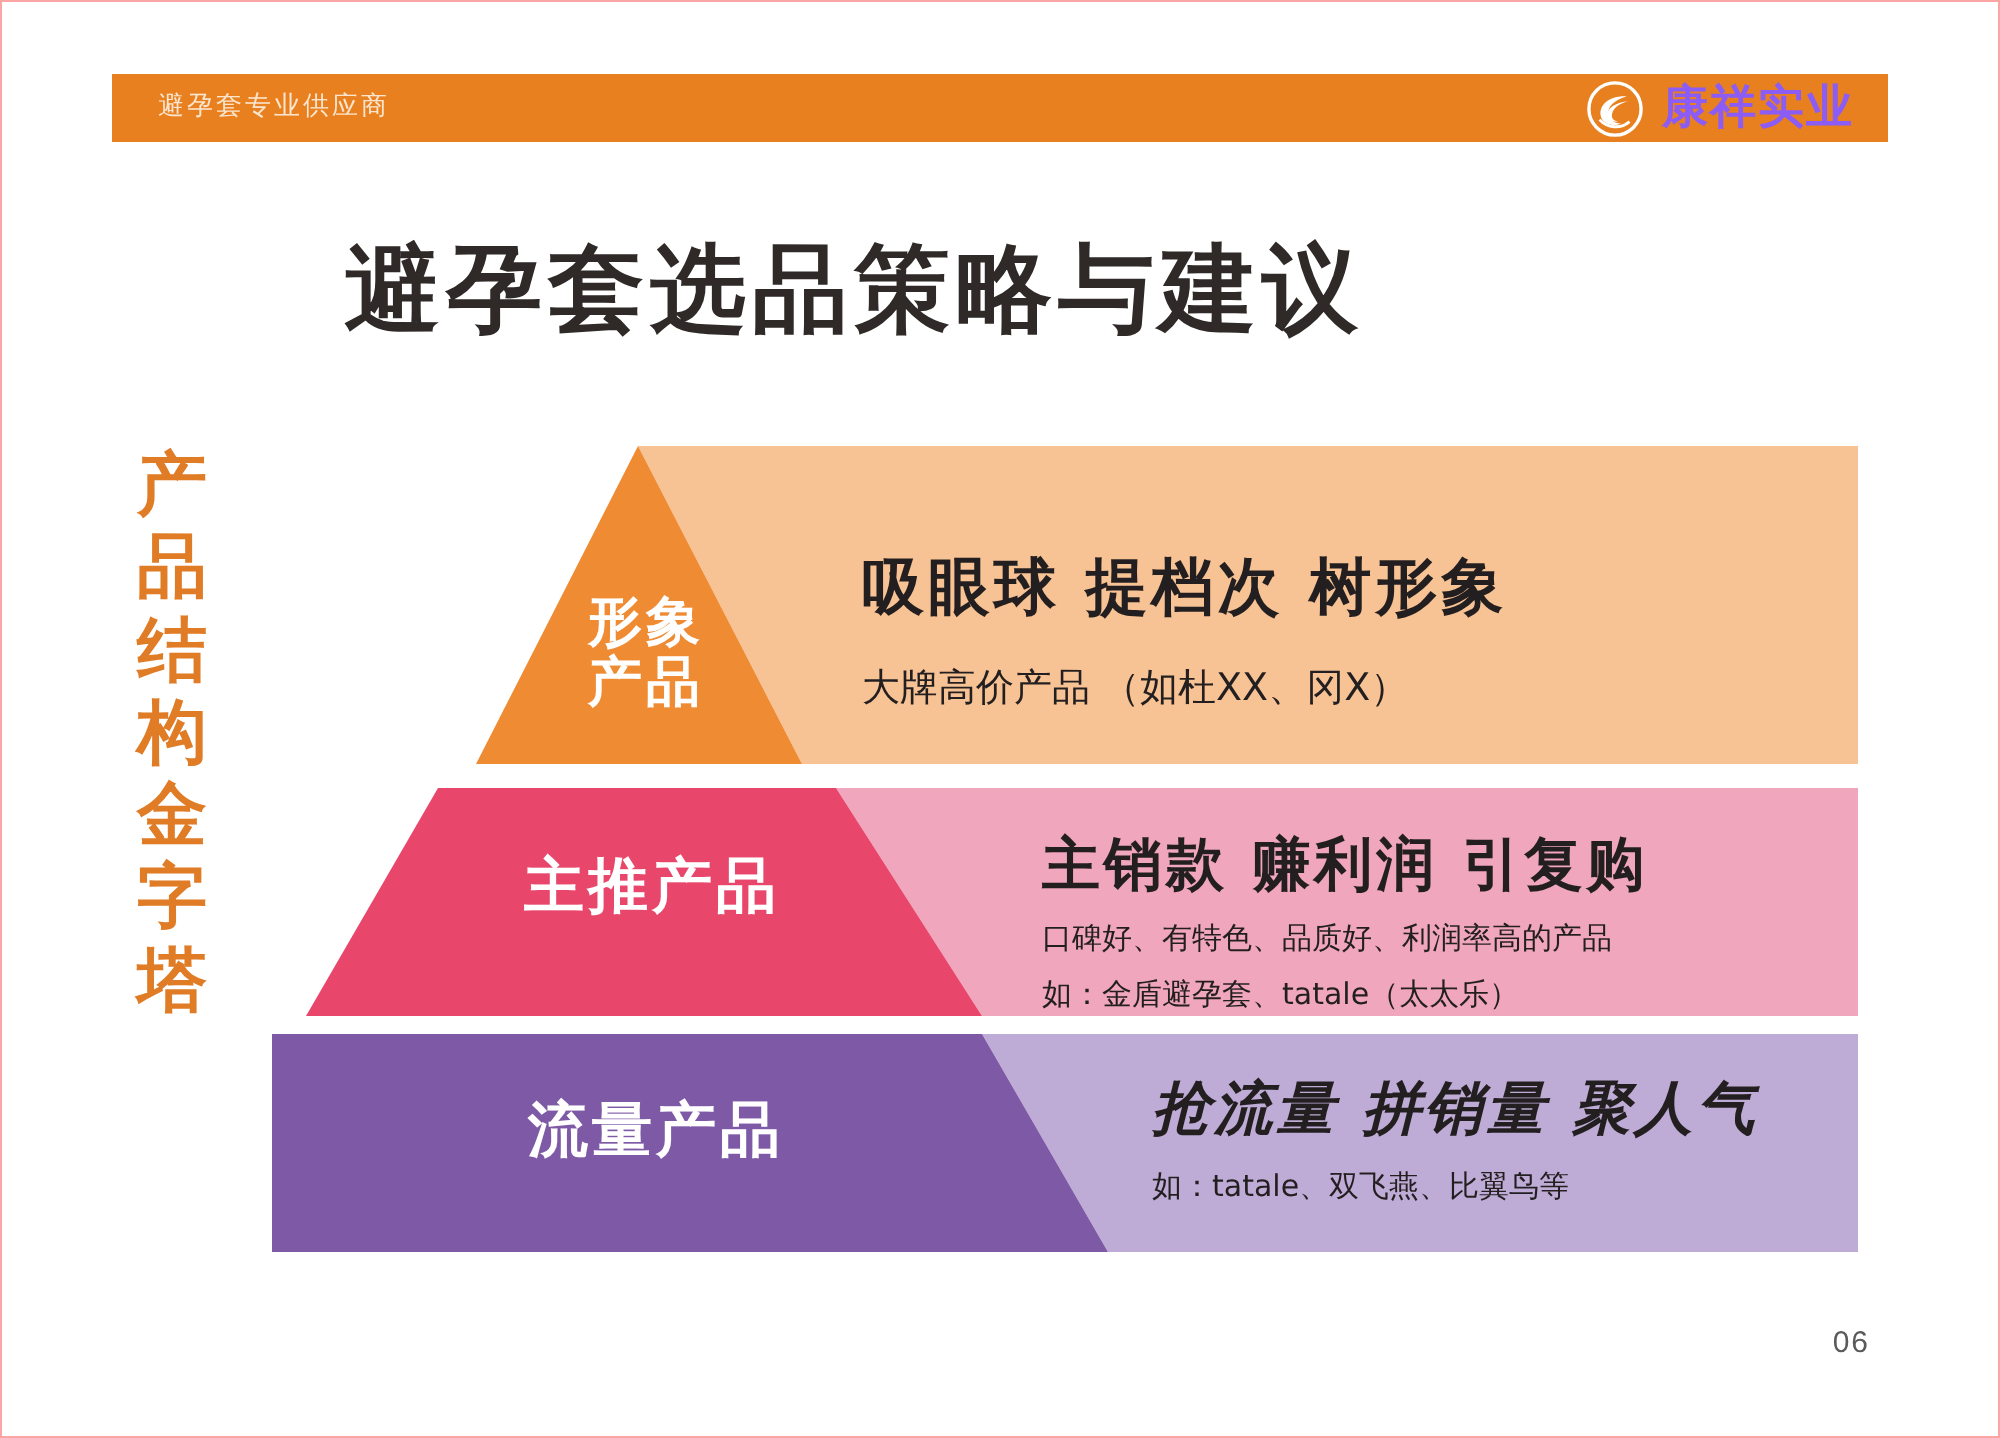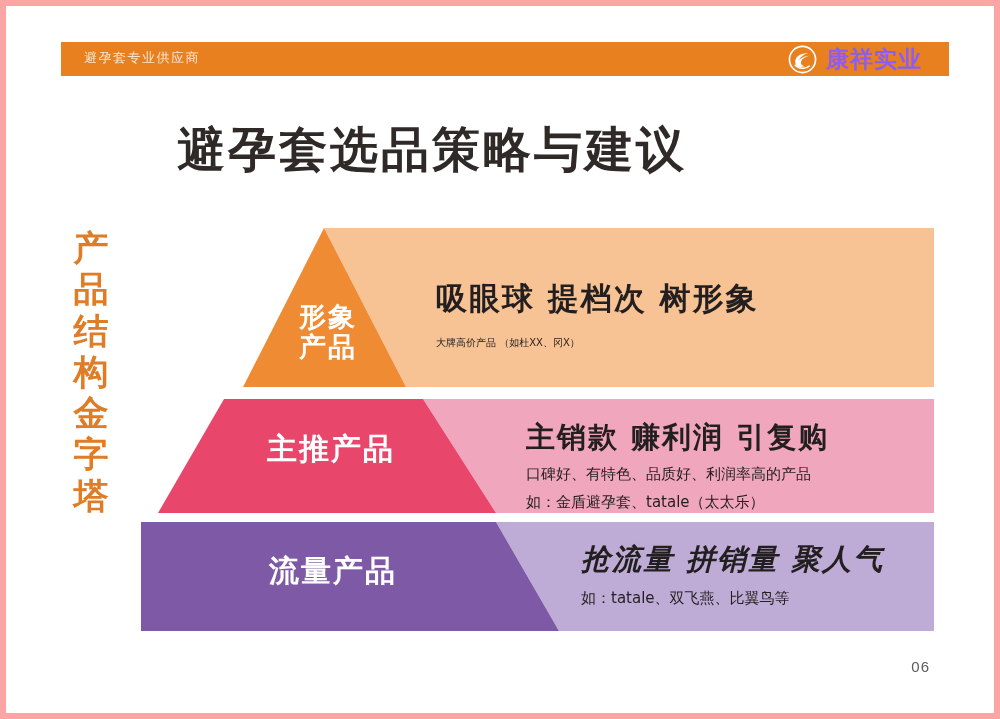--- a/index.html
+++ b/index.html
@@ -13,21 +13,21 @@
     font-family: "Liberation Sans", "DejaVu Sans", sans-serif;
     overflow: hidden;
   }
 
   .slide {
     position: relative;
     width: 1000px;
     height: 719px;
     background: #ffffff;
     box-sizing: border-box;
-    border: 6px solid #fca5a5;
+    border: 1px solid #fca5a5;
     overflow: hidden;
   }
 
   
   .header-bar {
     position: absolute;
     left: 55px;
     top: 36px;
     width: 888px;
     height: 34px;
@@ -148,21 +148,21 @@
     font-family: "DejaVu Sans", "Liberation Sans", sans-serif;
   }
   .tier-sub {
     color: #231f20;
     white-space: nowrap;
     font-family: "DejaVu Sans", "Liberation Sans", sans-serif;
   }
 
   .body-top { left: 430px; top: 272px; }
   .body-top .tier-head { font-size: 31px; }
-  .body-top .tier-sub { font-size: 10px; margin-top: 16px; }
+  .body-top .tier-sub { font-size: 19px; margin-top: 16px; }
 
   .body-mid { left: 520px; top: 412px; }
   .body-mid .tier-head { font-size: 29px; }
   .body-mid .tier-sub { font-size: 15px; margin-top: 7px; }
   .body-mid .tier-sub.second { margin-top: 9px; }
 
   .body-bot { left: 575px; top: 534px; }
   .body-bot .tier-head { font-size: 29px; font-style: italic; }
   .body-bot .tier-sub { font-size: 15px; margin-top: 7px; }
   .body-bot .tier-sub.second { margin-top: 9px; }

